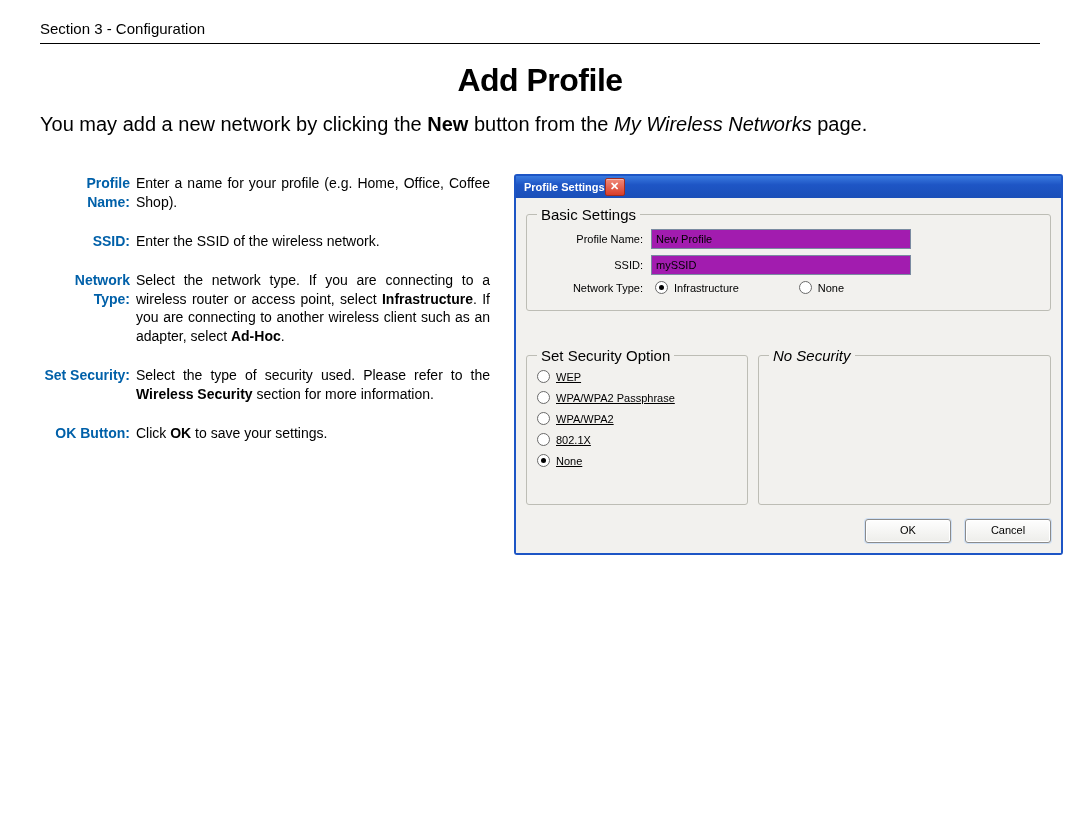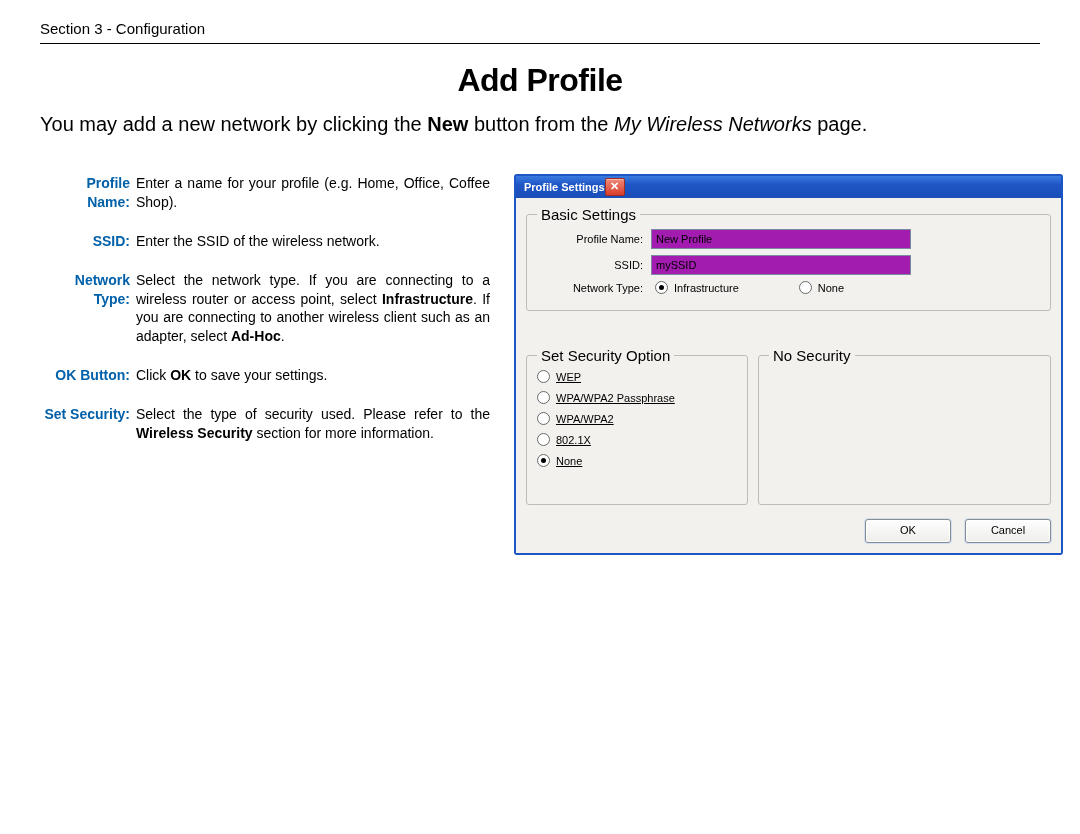--- a/index.html
+++ b/index.html
@@ -164,20 +164,21 @@
     display: flex;
     gap: 10px;
     margin-top: 36px;
   }
   .sec-left {
     flex: 0 0 200px;
   }
   .sec-right {
     flex: 1 1 auto;
     min-height: 140px;
+    font-style: italic;
   }
   .sec-opt {
     display: flex;
     align-items: center;
     gap: 6px;
     margin-bottom: 8px;
     text-decoration: underline;
   }
   .btn-row {
     display: flex;
@@ -238,30 +239,30 @@
       </div>
 
       <div class="def-item">
         <div class="def-label">Network Type:</div>
         <div class="def-body">
           <span>Select the network type. If you are connecting to a wireless router or access point, select </span><span class="bold">Infrastructure</span><span>. If you are connecting to another wireless client such as an adapter, select </span><span class="bold">Ad-Hoc</span><span>.</span>
         </div>
       </div>
 
       <div class="def-item">
+        <div class="def-label">Set Security:</div>
+        <div class="def-body">
+          <span>Select the type of security used. Please refer to the </span><span class="bold">Wireless Security</span><span> section for more information.</span>
+        </div>
+      </div>
+
+      <div class="def-item">
         <div class="def-label">OK Button:</div>
         <div class="def-body" style="text-align:left;">
           <span>Click </span><span class="bold">OK</span><span> to save your settings.</span>
-        </div>
-      </div>
-
-      <div class="def-item">
-        <div class="def-label">Set Security:</div>
-        <div class="def-body">
-          <span>Select the type of security used. Please refer to the </span><span class="bold">Wireless Security</span><span> section for more information.</span>
         </div>
       </div>
 
     </div>
 
     <div class="shot">
       <div class="tb">
         <span>Profile Settings</span>
         <span class="tb-close">✕</span>
       </div>

